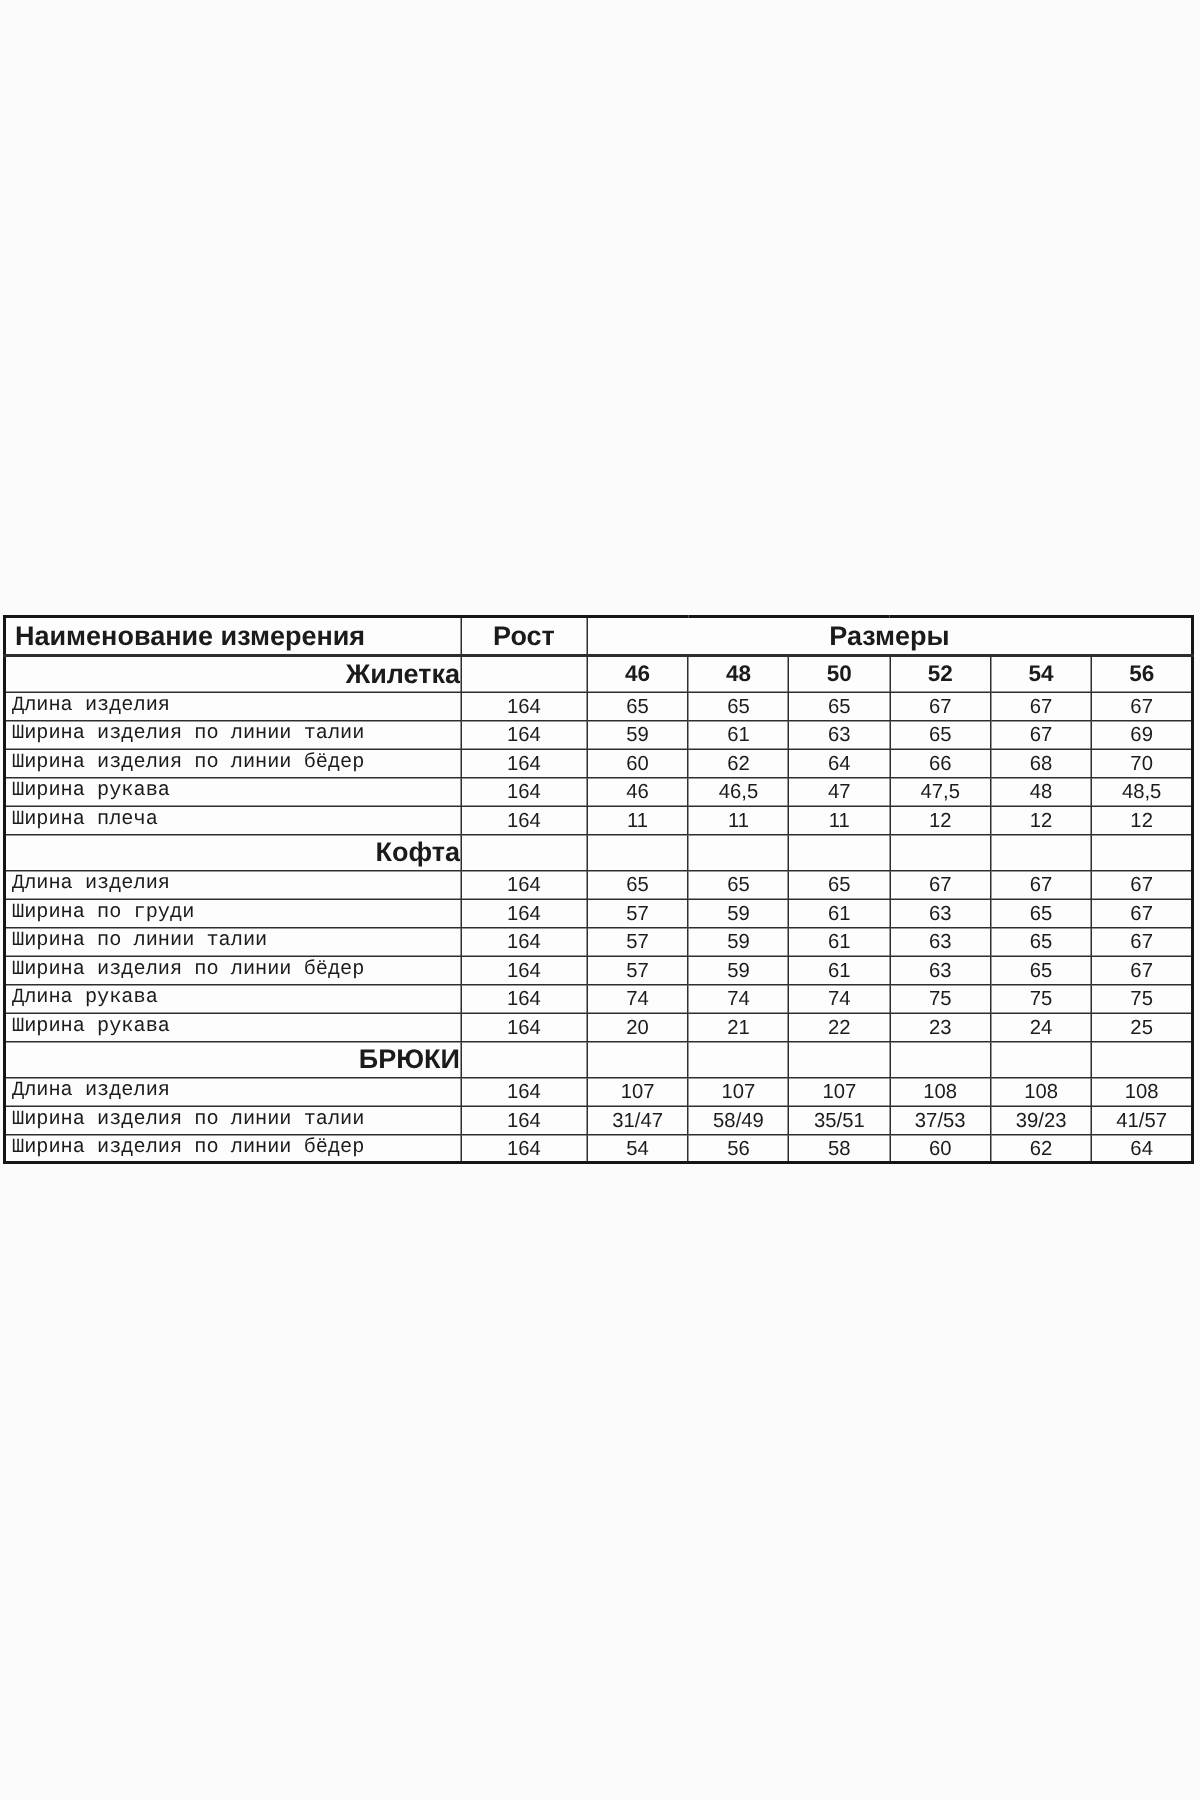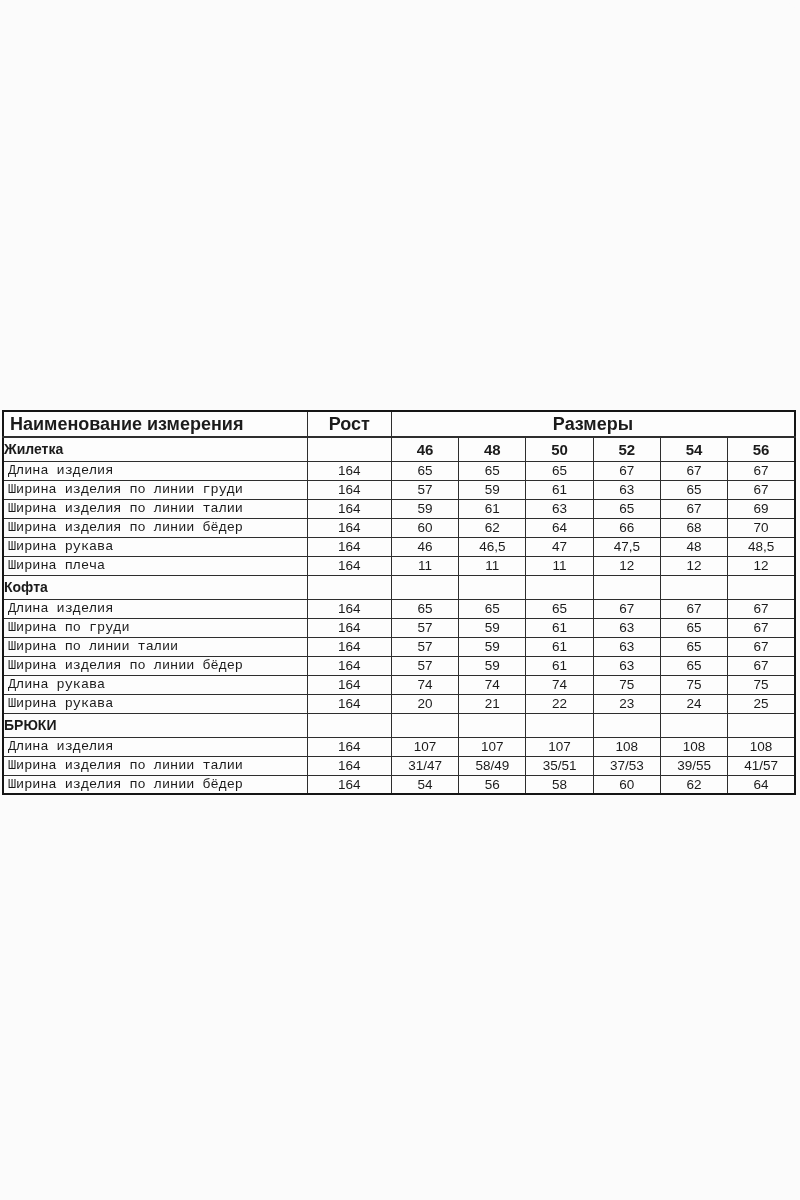--- a/index.html
+++ b/index.html
@@ -34,22 +34,22 @@
   tr.head-row th {
     height: 26px;
     font-size: 18px;
     font-weight: bold;
     border-bottom-width: 2px;
   }
   th.name-head { text-align: left; padding-left: 6px; }
   th.height-head, th.sizes-head { text-align: center; }
   tr.section-row td { height: 24px; }
   td.section-title {
-    text-align: left;
-    font-size: 14px;
+    text-align: right;
+    font-size: 18px;
     font-weight: bold;
   }
   td.size-label {
     text-align: center;
     font-size: 15px;
     font-weight: bold;
   }
   tr.data-row td { height: 19px; font-size: 13.5px; }
   td.label-cell { text-align: left; padding-left: 4px; font-family: Liberation Mono, monospace; }
   td.height-cell, td.value-cell { text-align: center; }
@@ -91,30 +91,20 @@
           <td class="label-cell">Длина изделия</td>
           <td class="height-cell">164</td>
           <td class="value-cell">65</td>
           <td class="value-cell">65</td>
           <td class="value-cell">65</td>
           <td class="value-cell">67</td>
           <td class="value-cell">67</td>
           <td class="value-cell">67</td>
         </tr>
         <tr class="data-row">
-          <td class="label-cell">Ширина изделия по линии груди</td>
-          <td class="height-cell">164</td>
-          <td class="value-cell">57</td>
-          <td class="value-cell">59</td>
-          <td class="value-cell">61</td>
-          <td class="value-cell">63</td>
-          <td class="value-cell">65</td>
-          <td class="value-cell">67</td>
-        </tr>
-        <tr class="data-row">
           <td class="label-cell">Ширина изделия по линии талии</td>
           <td class="height-cell">164</td>
           <td class="value-cell">59</td>
           <td class="value-cell">61</td>
           <td class="value-cell">63</td>
           <td class="value-cell">65</td>
           <td class="value-cell">67</td>
           <td class="value-cell">69</td>
         </tr>
         <tr class="data-row">
@@ -237,21 +227,21 @@
           <td class="value-cell">108</td>
           <td class="value-cell">108</td>
         </tr>
         <tr class="data-row">
           <td class="label-cell">Ширина изделия по линии талии</td>
           <td class="height-cell">164</td>
           <td class="value-cell">31/47</td>
           <td class="value-cell">58/49</td>
           <td class="value-cell">35/51</td>
           <td class="value-cell">37/53</td>
-          <td class="value-cell">39/55</td>
+          <td class="value-cell">39/23</td>
           <td class="value-cell">41/57</td>
         </tr>
         <tr class="data-row">
           <td class="label-cell">Ширина изделия по линии бёдер</td>
           <td class="height-cell">164</td>
           <td class="value-cell">54</td>
           <td class="value-cell">56</td>
           <td class="value-cell">58</td>
           <td class="value-cell">60</td>
           <td class="value-cell">62</td>

